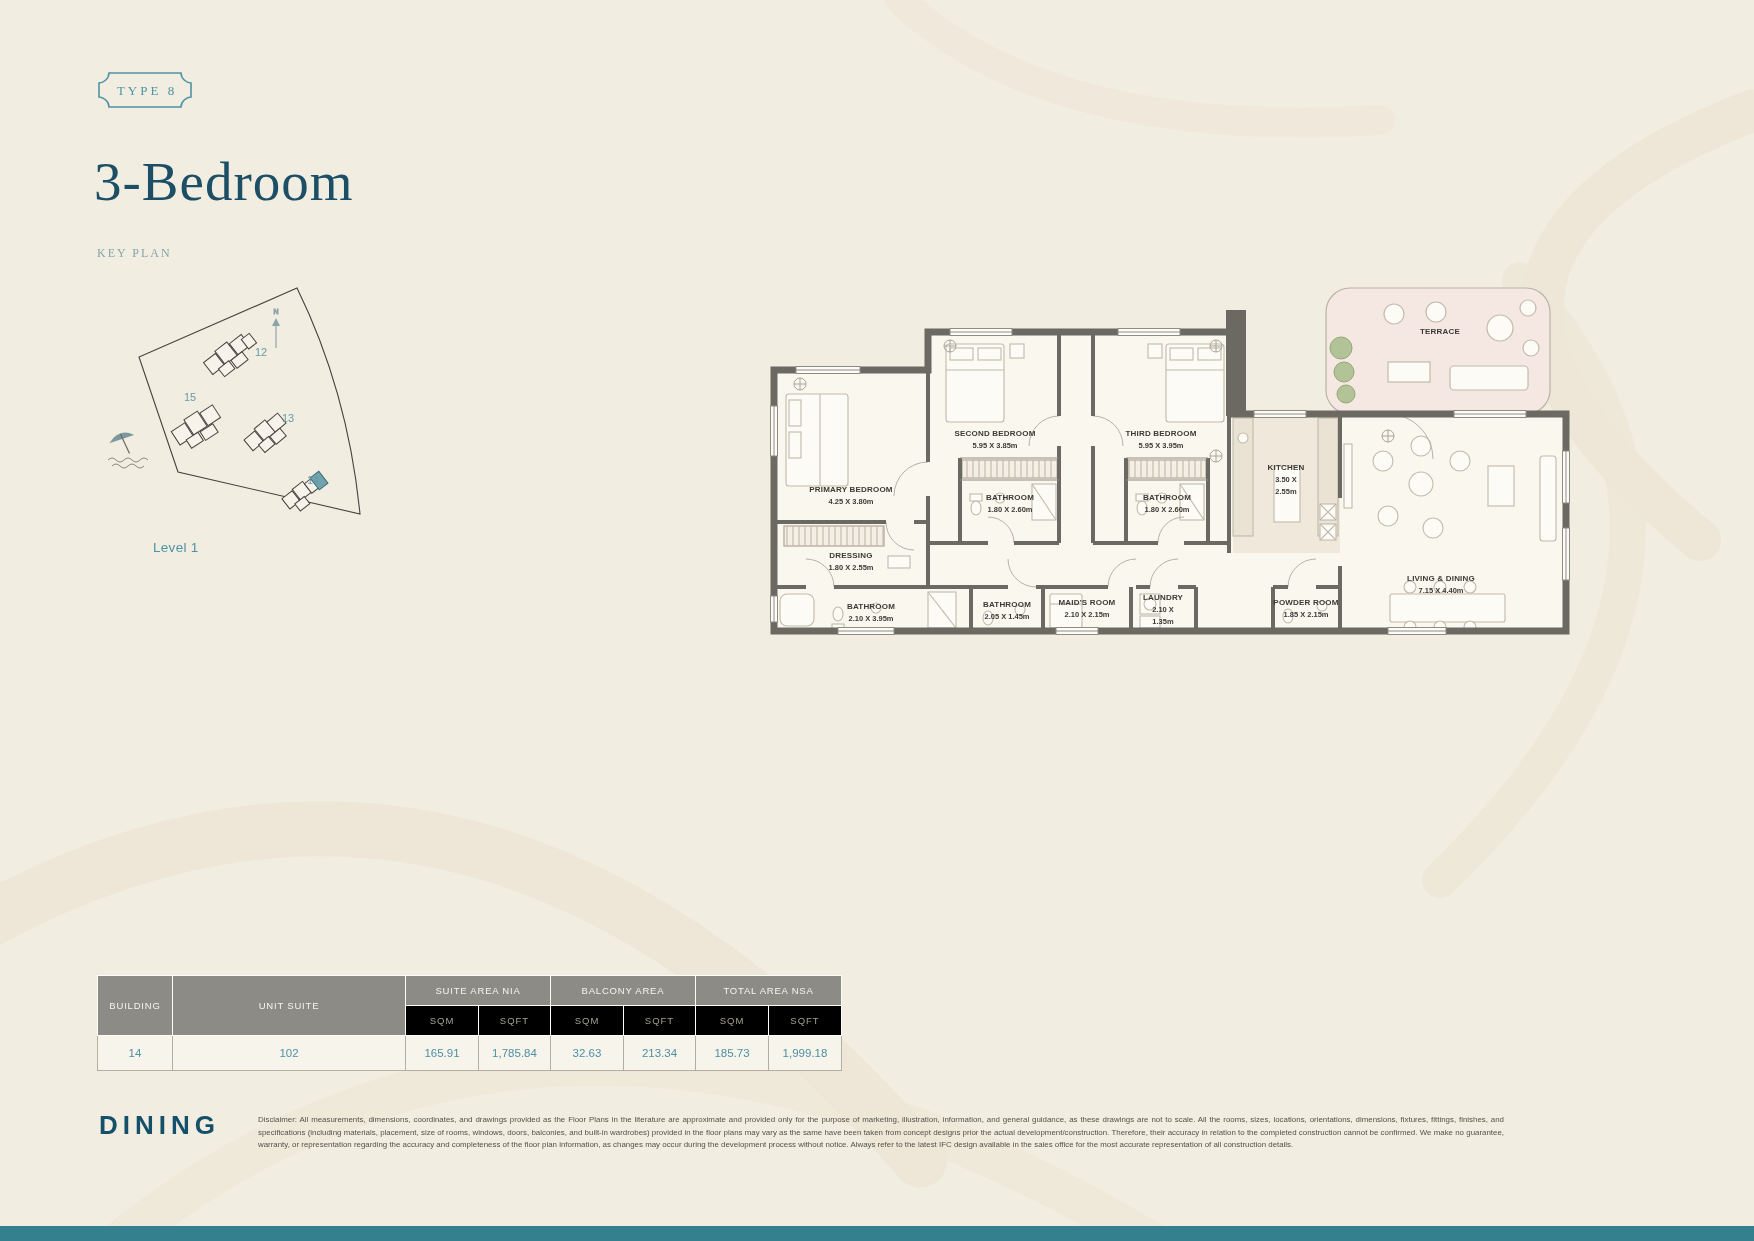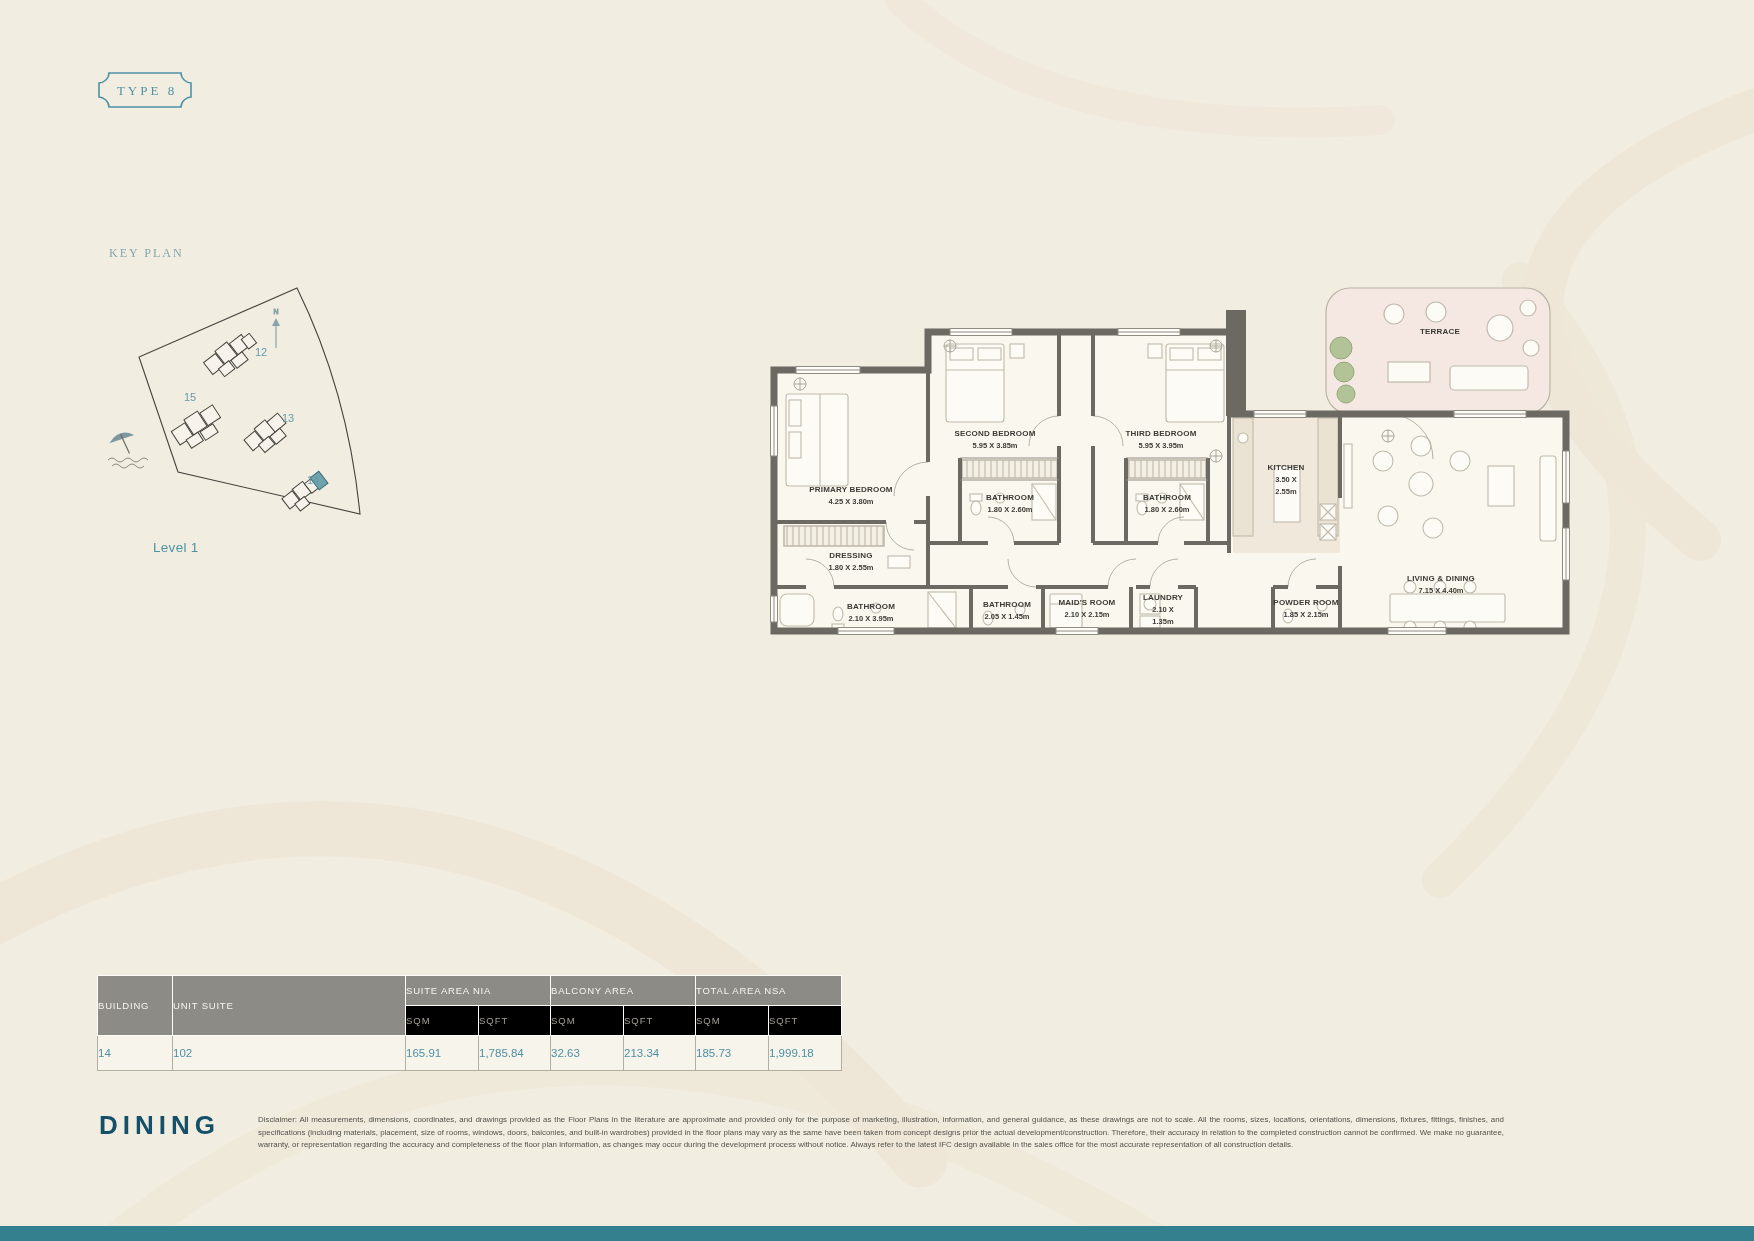--- a/index.html
+++ b/index.html
@@ -6,26 +6,26 @@
   .page{position:relative;width:1754px;height:1241px;background:#f2ede1;overflow:hidden;
         font-family:"Liberation Sans",sans-serif;}
   .abs{position:absolute;}
   
   .wm{position:absolute;inset:0;pointer-events:none;}
   
   .badge-wrap{left:96px;top:70px;width:98px;height:40px;}
   
   .title{left:94px;top:150px;font-family:"Liberation Serif",serif;font-size:55px;
          color:#1c4f66;letter-spacing:1px;}
-  .keyplan-label{left:109px;top:246px;font-family:"Liberation Serif",serif;font-size:12px;
+  .keyplan-label{left:97px;top:246px;font-family:"Liberation Serif",serif;font-size:12px;
          color:#85a4ab;letter-spacing:2px;}
   .level-label{left:153px;top:540px;font-size:13.5px;color:#4f93a4;letter-spacing:.3px;}
   
   .area-table{left:97px;top:975px;border-collapse:collapse;table-layout:fixed;}
-  .area-table th,.area-table td{padding:0;text-align:left;vertical-align:middle;}
+  .area-table th,.area-table td{padding:0;text-align:center;vertical-align:middle;}
   .area-table .gh{background:#8c8b85;color:#f7f5ef;font-size:9.5px;font-weight:normal;
          letter-spacing:.8px;height:29px;border:1px solid #fdfcf7;}
   .area-table .sh{background:#000000;color:#a5a196;font-size:9.5px;letter-spacing:1px;
          height:29px;border:1px solid #fdfcf7;}
   .area-table .dv{background:#f7f4ec;color:#4d90a3;font-size:11.5px;height:34px;
          border:1px solid #b3aea2;}
   
   .brand{left:99px;top:1110px;font-size:26px;font-weight:bold;letter-spacing:5px;color:#15506a;}
   .disclaimer{left:258px;top:1114px;width:1246px;font-size:7.9px;line-height:1.6;
          color:#53514a;text-align:justify;}
@@ -55,20 +55,21 @@
     </g>
   </svg>
 
   <div class="abs badge-wrap">
     <svg width="98" height="40" viewBox="0 0 98 40">
       <path d="M 13,3 H 85 C 85,9 91,13 95,13 V 27 C 91,27 85,31 85,37 H 13 C 13,31 7,27 3,27 V 13 C 7,13 13,9 13,3 Z" fill="none" stroke="#4e93a6" stroke-width="1.6"></path>
       <text class="badge-txt" x="51" y="24.5">TYPE 8</text>
     </svg>
   </div>
 
+  <div class="abs title">3-Bedroom</div>
 
   <div class="abs keyplan-label">KEY PLAN</div>
 
   <svg class="abs" style="left:98px;top:262px;" width="300" height="280" viewBox="0 0 300 280">
 
     <path d="M 199,26 Q 250,130 262,252 L 80,210 L 41,95 Z" fill="none" stroke="#44433d" stroke-width="1.1"></path>
 
     <g stroke="#8aa4ab" fill="#8aa4ab">
       <line x1="178" y1="86" x2="178" y2="62" stroke-width="1.2"></line>
       <path d="M 178,56 L 174,64 L 182,64 Z" stroke="none"></path>

